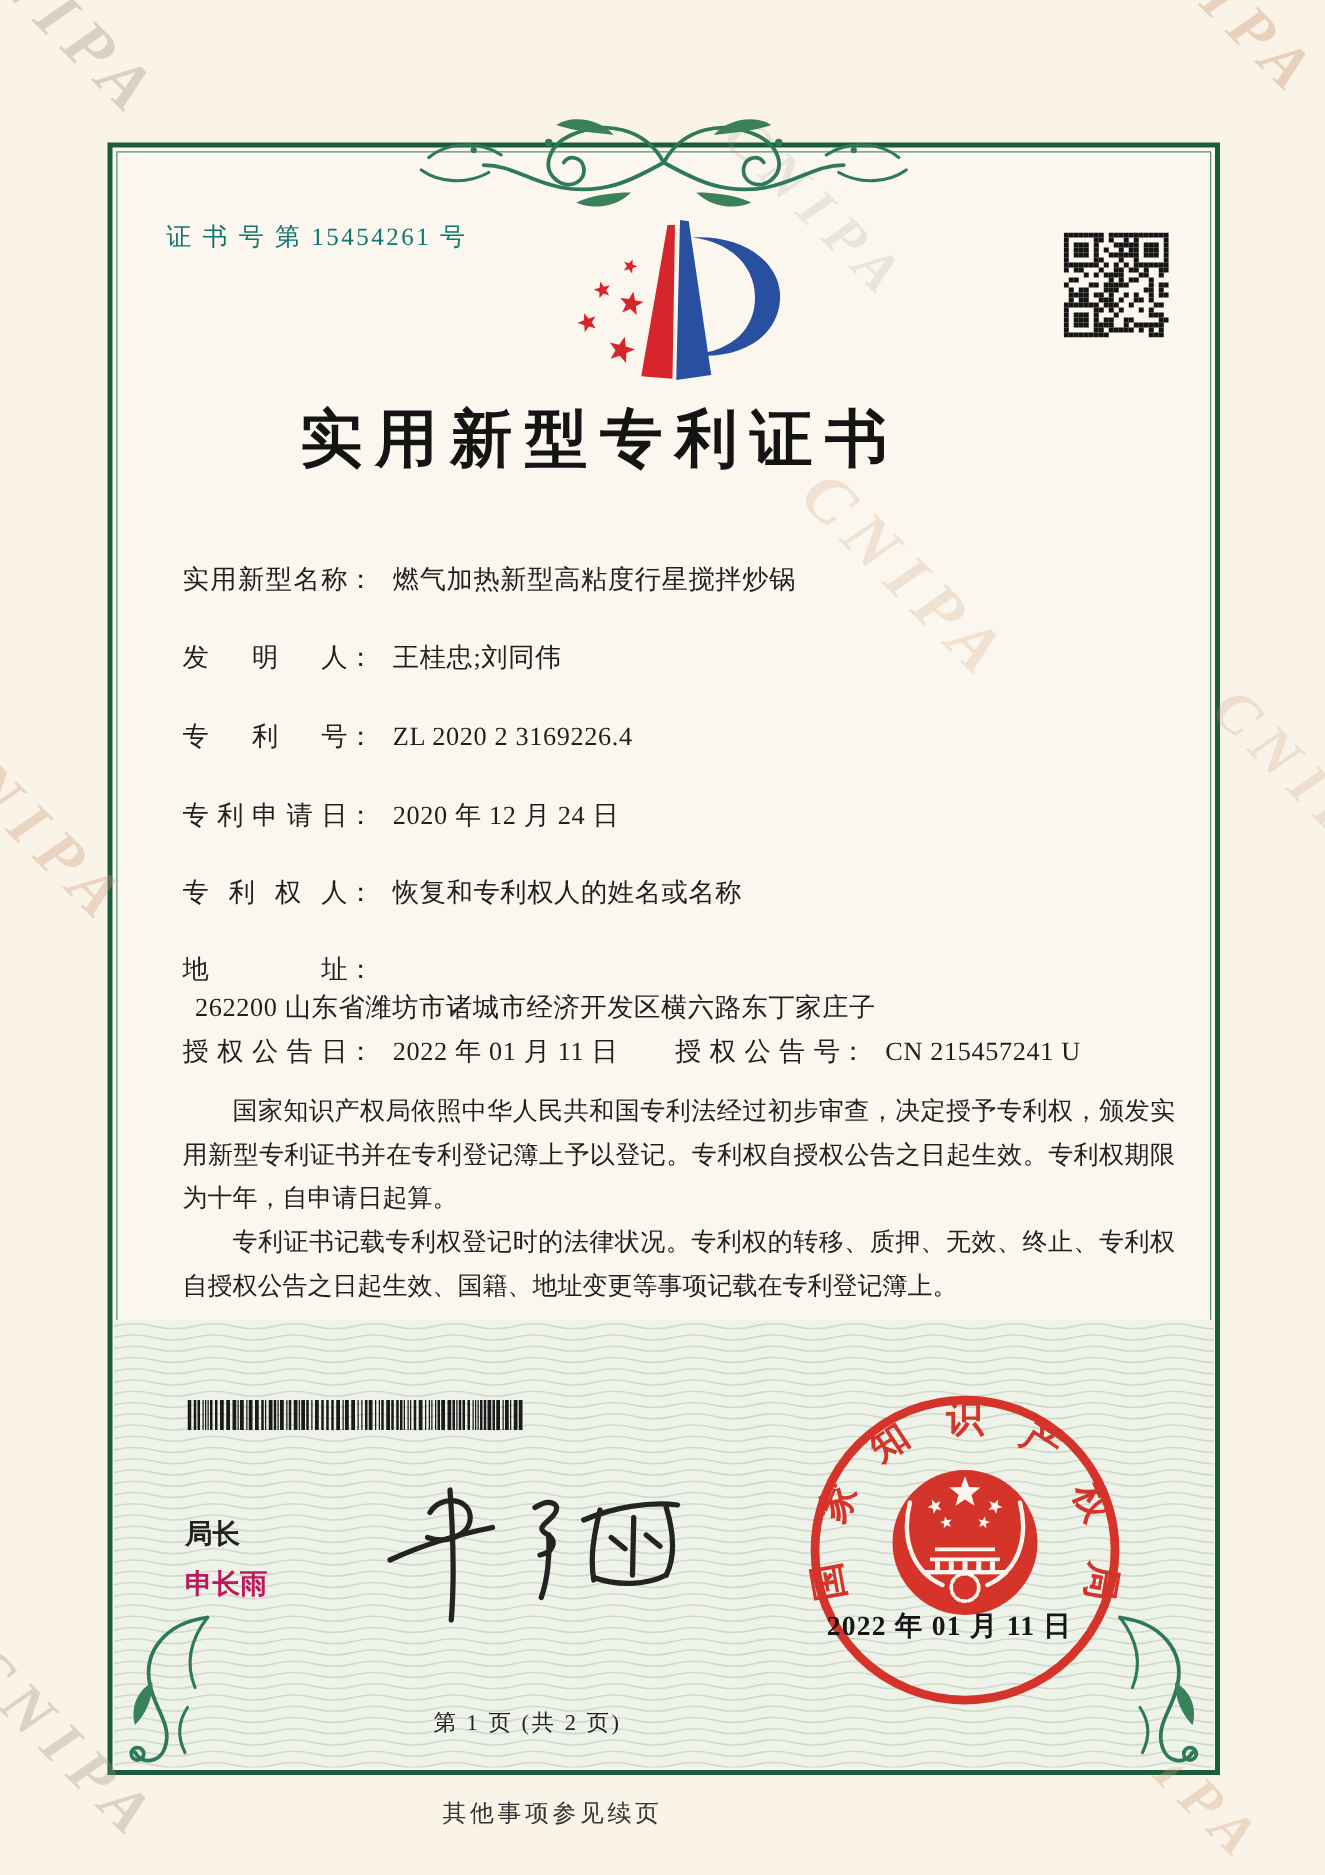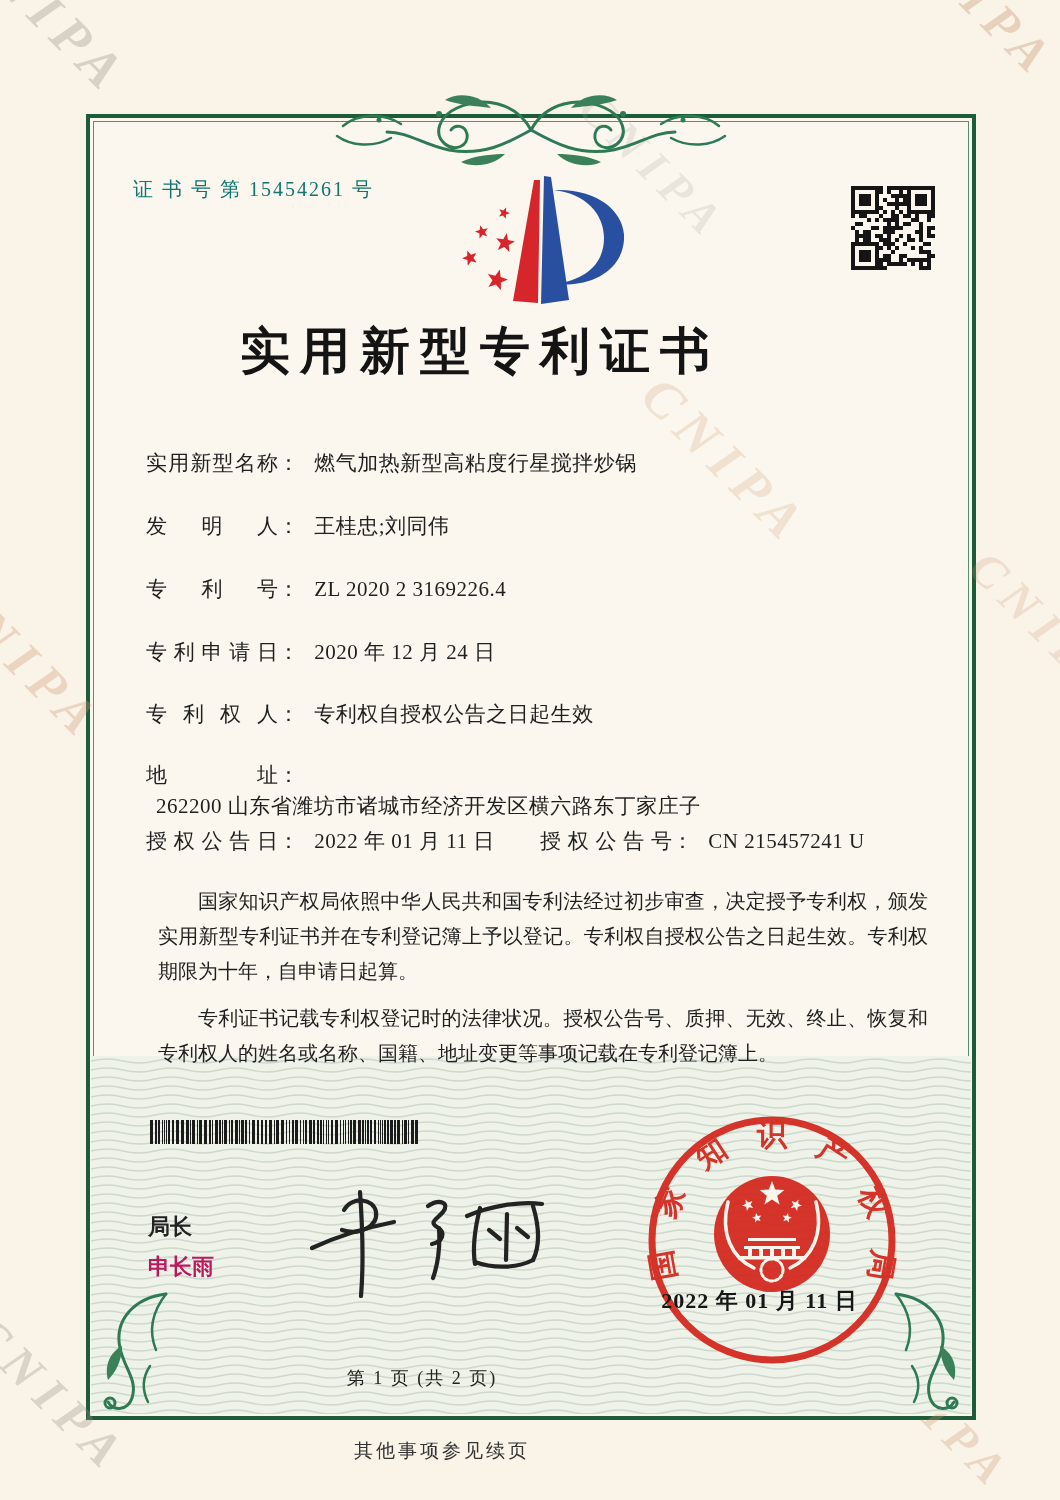--- a/index.html
+++ b/index.html
@@ -22,21 +22,21 @@
   
   .row{position:absolute;left:146px;width:800px;font-size:21px;line-height:31px;z-index:3;}
   .flabel{display:inline-block;width:132px;text-align:justify;text-align-last:justify;vertical-align:top;}
   .fcolon{vertical-align:top;}
   .fvalue{display:inline-block;margin-left:10px;vertical-align:top;letter-spacing:0.5px;}
   .fvalue.addr{width:646px;}
   .pair2{position:absolute;left:394px;top:0;}
   
   .paras{position:absolute;left:146px;top:872px;width:794px;font-size:20px;
          line-height:35px;text-align:justify;z-index:3;}
-  .paras p{margin:12px;text-indent:2em;}
+  .paras p{margin:0;text-indent:2em;}
   
   .waves{position:absolute;left:91px;top:1056px;z-index:2;}
   
   .barcode{position:absolute;left:150px;top:1120px;z-index:3;}
   
   .sig-title{position:absolute;left:148px;top:1212px;font-size:22px;font-weight:700;
              font-family:"Liberation Sans","DejaVu Sans",sans-serif;color:#222;z-index:3;}
   .sig-name{position:absolute;left:148px;top:1252px;font-size:22px;font-weight:700;
             font-family:"Liberation Sans","DejaVu Sans",sans-serif;color:#be185d;z-index:3;}
   .sig-svg{position:absolute;left:282px;top:1176px;z-index:4;}
@@ -417,38 +417,38 @@
   <div class="row" style="top:574px">
     <span class="flabel">专利号</span><span class="fcolon">：</span>
     <span class="fvalue">ZL 2020 2 3169226.4</span>
   </div>
   <div class="row" style="top:637px">
     <span class="flabel">专利申请日</span><span class="fcolon">：</span>
     <span class="fvalue">2020 年 12 月 24 日</span>
   </div>
   <div class="row" style="top:699px">
     <span class="flabel">专利权人</span><span class="fcolon">：</span>
-    <span class="fvalue">专利权自授权公告之日起生效</span>
+    <span class="fvalue">恢复和专利权人的姓名或名称</span>
   </div>
   <div class="row" style="top:760px">
     <span class="flabel">地址</span><span class="fcolon">：</span>
     <span class="fvalue addr">262200  山东省潍坊市诸城市经济开发区横六路东丁家庄子</span>
   </div>
   <div class="row" style="top:826px">
     <span class="flabel">授权公告日</span><span class="fcolon">：</span>
     <span class="fvalue">2022 年 01 月 11 日</span>
     <span class="pair2">
       <span class="flabel">授权公告号</span><span class="fcolon">：</span>
       <span class="fvalue">CN 215457241 U</span>
     </span>
   </div>
 
   <div class="paras">
     <p>国家知识产权局依照中华人民共和国专利法经过初步审查，决定授予专利权，颁发实用新型专利证书并在专利登记簿上予以登记。专利权自授权公告之日起生效。专利权期限为十年，自申请日起算。</p>
-    <p>专利证书记载专利权登记时的法律状况。授权公告号、质押、无效、终止、恢复和专利权人的姓名或名称、国籍、地址变更等事项记载在专利登记簿上。</p>
+    <p>专利证书记载专利权登记时的法律状况。专利权的转移、质押、无效、终止、专利权自授权公告之日起生效、国籍、地址变更等事项记载在专利登记簿上。</p>
   </div>
 
   <svg class="barcode" width="272" height="24" id="barcode-svg">
       <rect x="0" y="0" width="3" height="24" fill="#1a1a1a"></rect>
       <rect x="5" y="0" width="2" height="24" fill="#1a1a1a"></rect>
       <rect x="8" y="0" width="2" height="24" fill="#1a1a1a"></rect>
       <rect x="12" y="0" width="1" height="24" fill="#1a1a1a"></rect>
       <rect x="14" y="0" width="1" height="24" fill="#1a1a1a"></rect>
       <rect x="16" y="0" width="1" height="24" fill="#1a1a1a"></rect>
       <rect x="18" y="0" width="2" height="24" fill="#1a1a1a"></rect>

